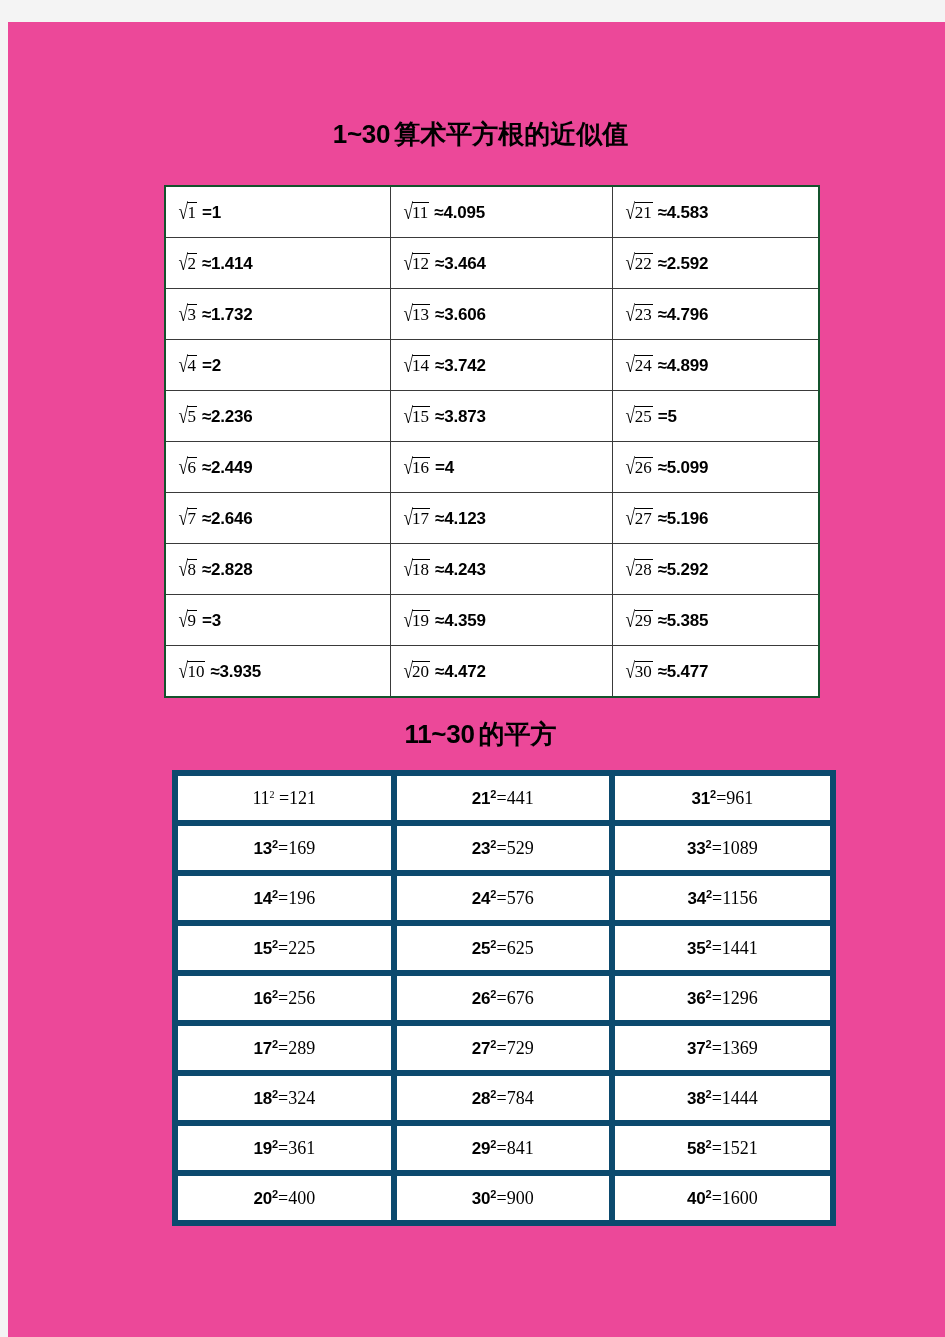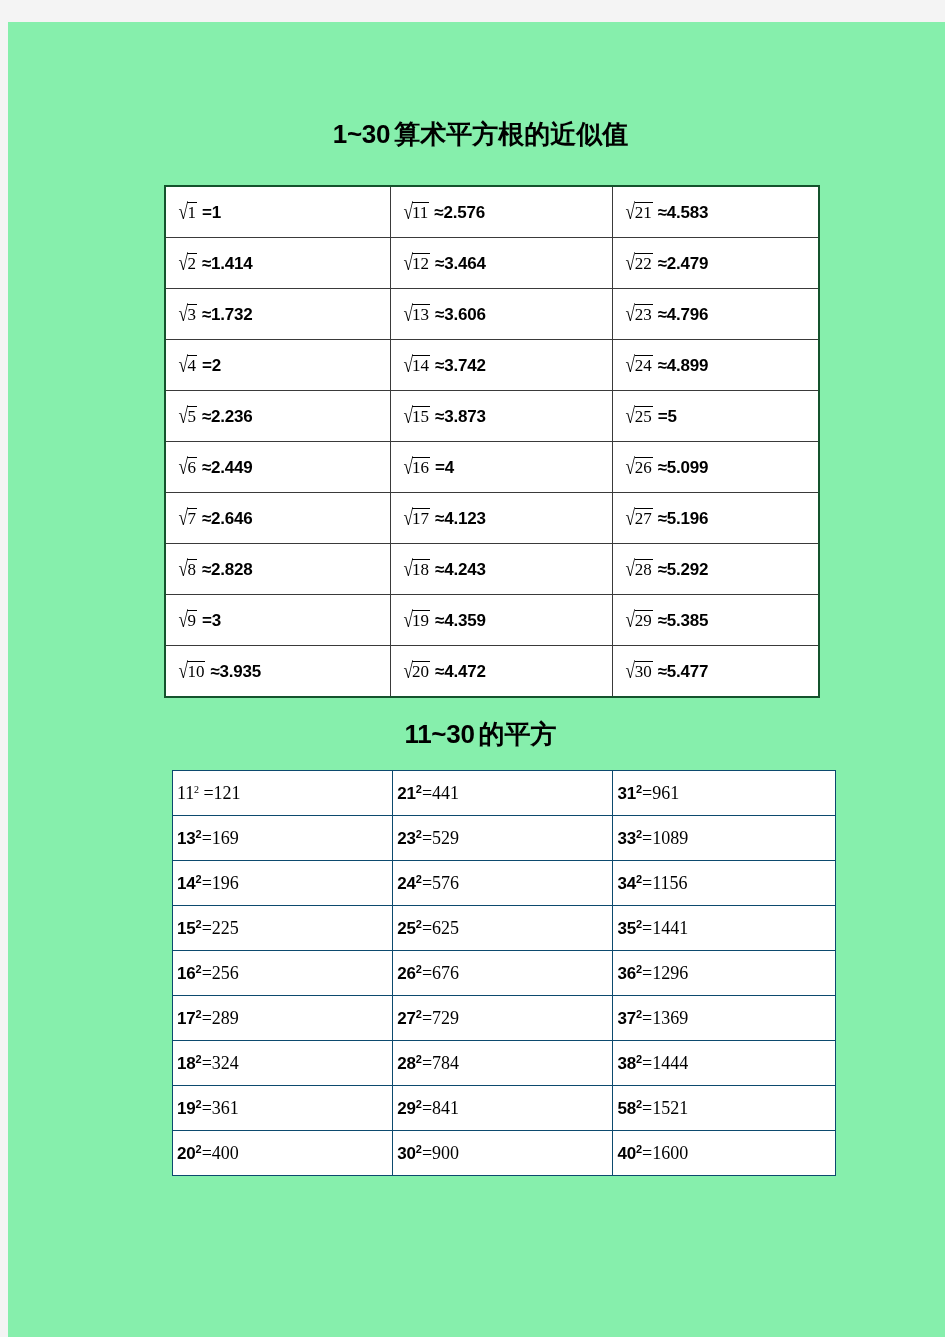--- a/index.html
+++ b/index.html
@@ -13,21 +13,21 @@
     height: 1337px;
     font-family: "Liberation Sans", sans-serif;
     overflow: hidden;
   }
   .page {
     position: absolute;
     left: 8px;
     top: 22px;
     width: 937px;
     height: 1315px;
-    background: #86efac;
+    background: #ec4899;
     box-sizing: border-box;
   }
 
   
   .section-title {
     position: absolute;
     left: 0;
     width: 945px;
     text-align: center;
     font-size: 26px;
@@ -115,25 +115,26 @@
   }
 
   
   #table-squares {
     left: 164px;
     top: 748px;
     width: 664px;
     border: 1px solid #111;
   }
   #table-squares td {
-    border: 1px solid #0c4a6e;
+    border: 6px solid #0c4a6e;
     height: 44px;
     padding: 0 4px;
     vertical-align: middle;
     white-space: nowrap;
+    text-align: center;
     font-size: 17px;
   }
   #table-squares td.c0 { width: 220px; }
   #table-squares td.c1 { width: 220px; }
   #table-squares td.c2 { width: 222px; }
 
   .base {
     font-family: "Liberation Sans", sans-serif;
     font-weight: bold;
     font-size: 17px;
@@ -178,27 +179,27 @@
 <div class="page">
 
   <div class="section-title" id="title-1">
     <span class="range">1~30</span><span class="gap"></span><span class="cjk">算术平方根的近似值</span>
   </div>
 
   <table class="tbl" id="table-roots">
     <tbody>
         <tr>
           <td class="c0"><span class="rad"><span class="sign">√</span><span class="radicand">1</span></span><span class="rel">=</span><span class="val">1</span></td>
-          <td class="c1"><span class="rad"><span class="sign">√</span><span class="radicand">11</span></span><span class="rel">≈</span><span class="val">2.576</span></td>
+          <td class="c1"><span class="rad"><span class="sign">√</span><span class="radicand">11</span></span><span class="rel">≈</span><span class="val">4.095</span></td>
           <td class="c2"><span class="rad"><span class="sign">√</span><span class="radicand">21</span></span><span class="rel">≈</span><span class="val">4.583</span></td>
         </tr>
         <tr>
           <td class="c0"><span class="rad"><span class="sign">√</span><span class="radicand">2</span></span><span class="rel">≈</span><span class="val">1.414</span></td>
           <td class="c1"><span class="rad"><span class="sign">√</span><span class="radicand">12</span></span><span class="rel">≈</span><span class="val">3.464</span></td>
-          <td class="c2"><span class="rad"><span class="sign">√</span><span class="radicand">22</span></span><span class="rel">≈</span><span class="val">2.479</span></td>
+          <td class="c2"><span class="rad"><span class="sign">√</span><span class="radicand">22</span></span><span class="rel">≈</span><span class="val">2.592</span></td>
         </tr>
         <tr>
           <td class="c0"><span class="rad"><span class="sign">√</span><span class="radicand">3</span></span><span class="rel">≈</span><span class="val">1.732</span></td>
           <td class="c1"><span class="rad"><span class="sign">√</span><span class="radicand">13</span></span><span class="rel">≈</span><span class="val">3.606</span></td>
           <td class="c2"><span class="rad"><span class="sign">√</span><span class="radicand">23</span></span><span class="rel">≈</span><span class="val">4.796</span></td>
         </tr>
         <tr>
           <td class="c0"><span class="rad"><span class="sign">√</span><span class="radicand">4</span></span><span class="rel">=</span><span class="val">2</span></td>
           <td class="c1"><span class="rad"><span class="sign">√</span><span class="radicand">14</span></span><span class="rel">≈</span><span class="val">3.742</span></td>
           <td class="c2"><span class="rad"><span class="sign">√</span><span class="radicand">24</span></span><span class="rel">≈</span><span class="val">4.899</span></td>

